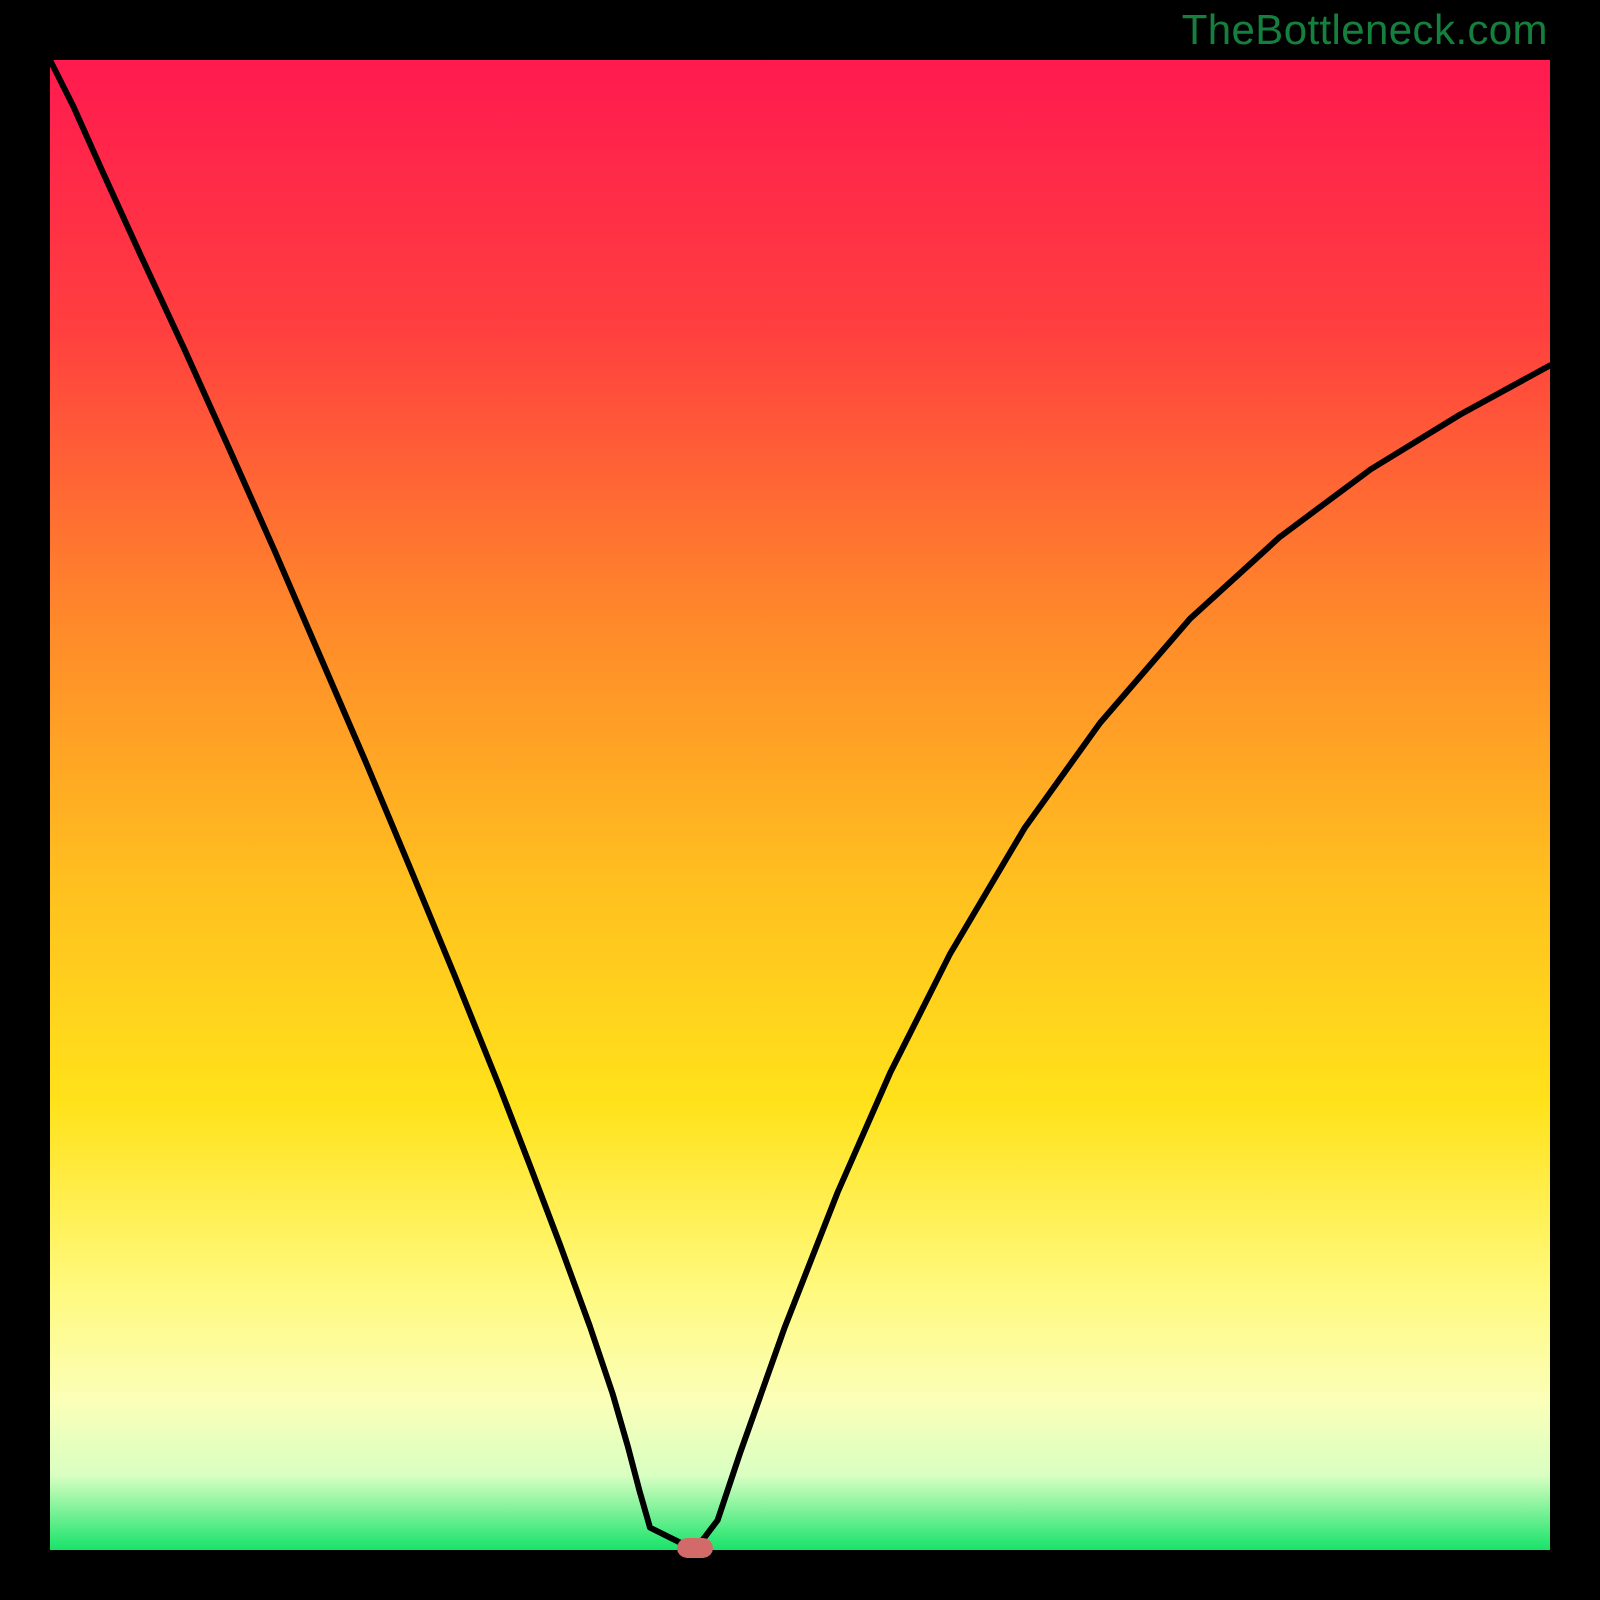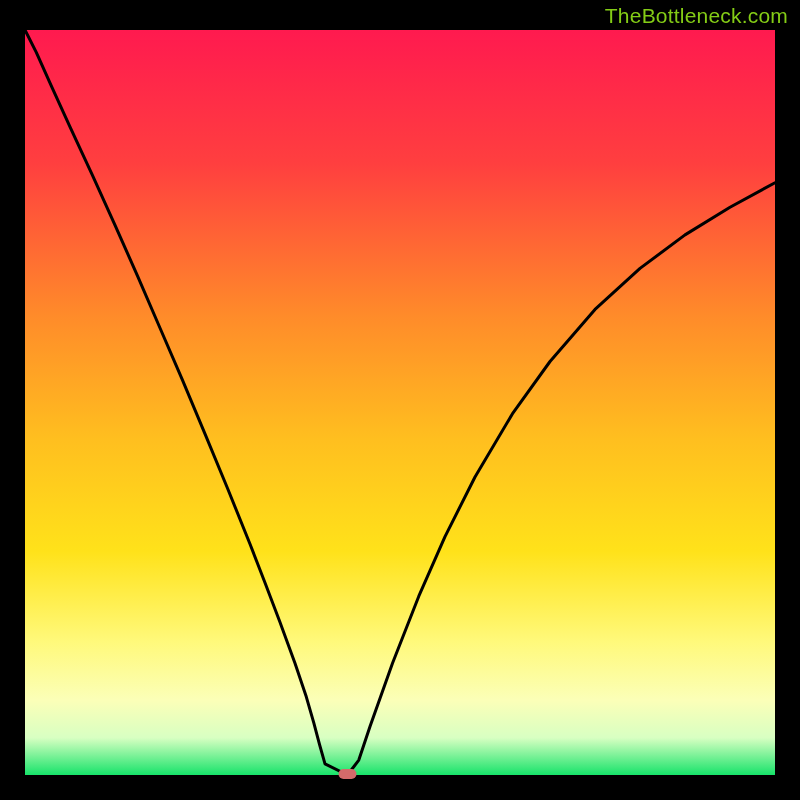--- a/index.html
+++ b/index.html
@@ -12,22 +12,22 @@
     overflow: hidden;
   }
   .wrapper {
     position: relative;
     width: 800px;
     height: 800px;
   }
   .watermark {
     position: absolute;
     top: 4px;
-    right: 12px;
-    color: #84cc16;
+    right: 26px;
+    color: #15803d;
     font-size: 21px;
     font-weight: 500;
     letter-spacing: 0.2px;
     z-index: 10;
     user-select: none;
   }
   svg.plot {
     position: absolute;
     top: 0;
     left: 0;

